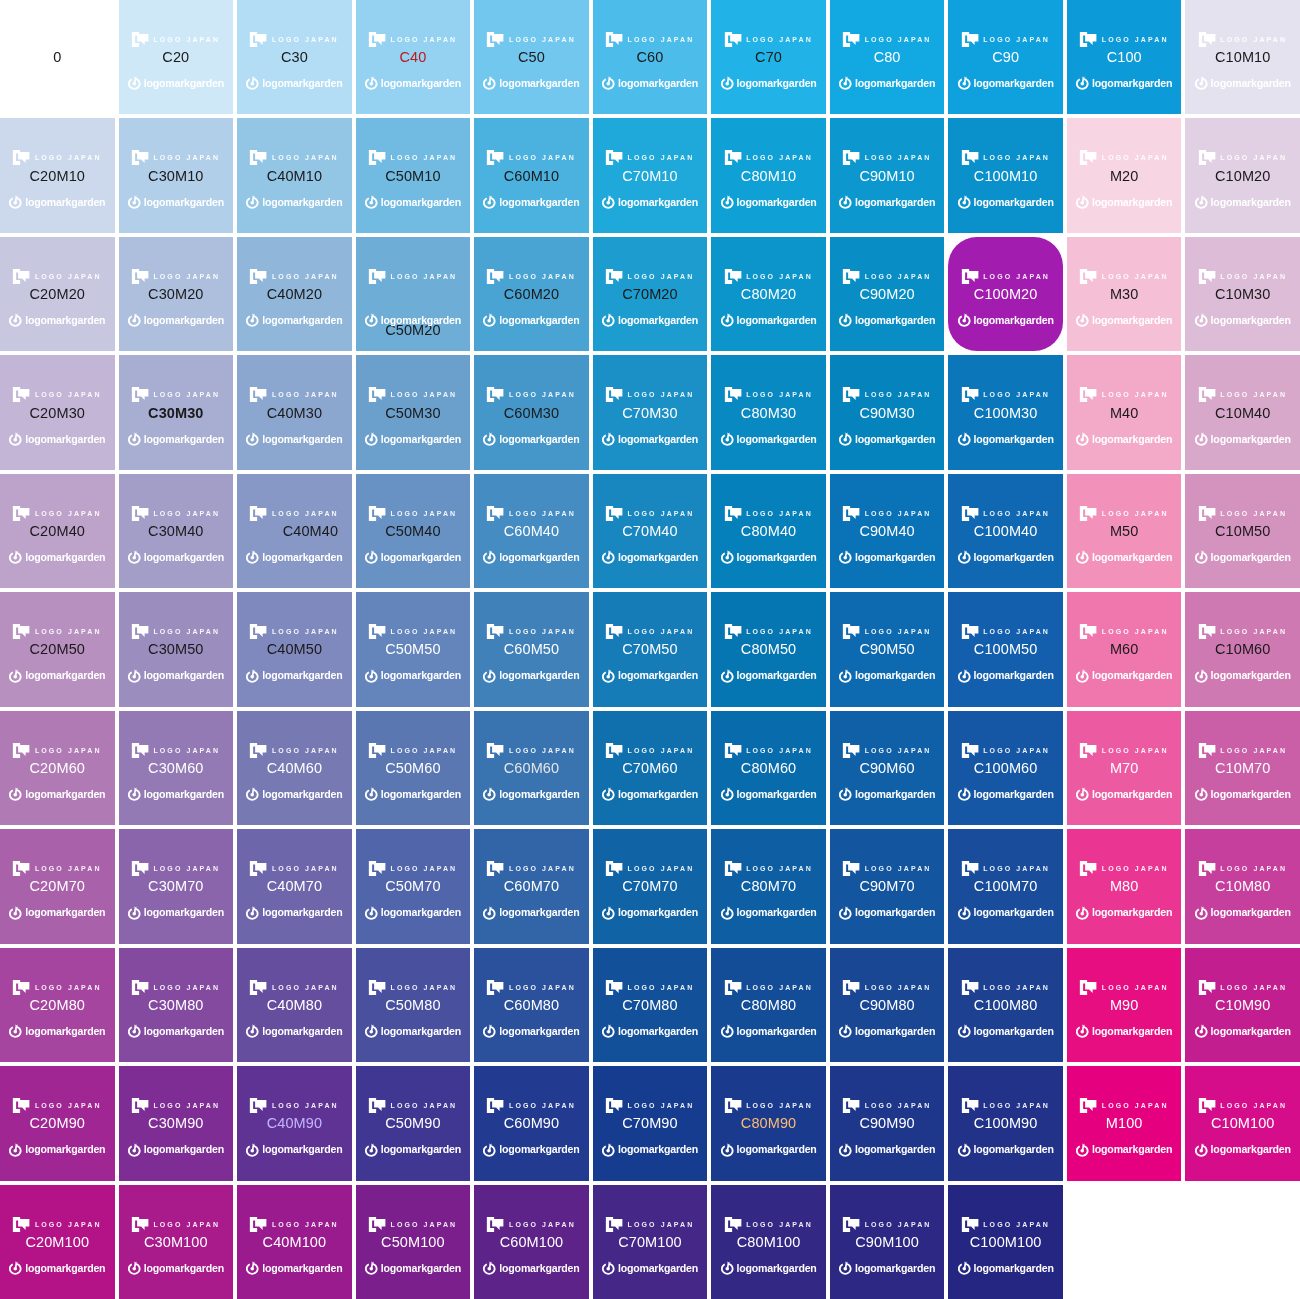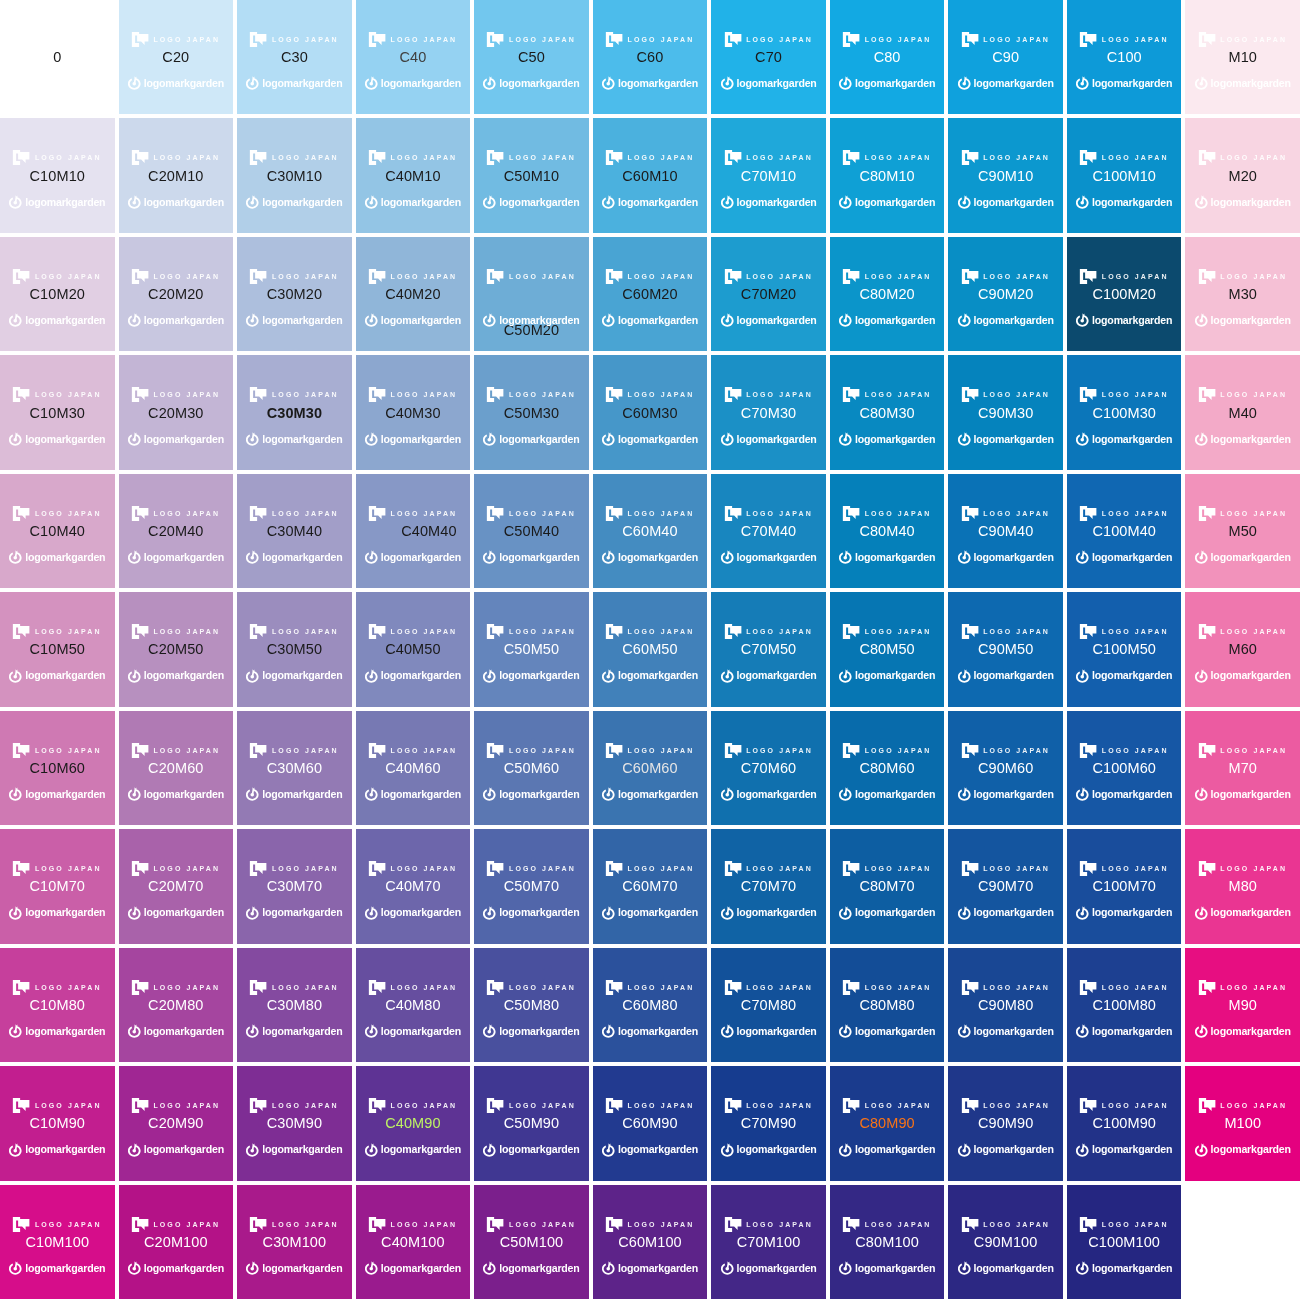--- a/index.html
+++ b/index.html
@@ -155,21 +155,21 @@
       </div>
     </div>
     <div class="swatch" style="background: rgb(149, 210, 242);">
       <div class="logo-japan">
         <svg viewBox="0 0 34 30" class="lj-mark">
           <path fill="#ffffff" d="M0 0 H15 V7 H7 V22 H15 V30 H0 Z"></path>
           <path fill="#ffffff" d="M11 4 H34 V19 H26 V26 L19 19 H11 Z"></path>
         </svg>
         <span class="lj-text">LOGO JAPAN</span>
       </div>
-      <div class="code" style="color: #404040;">C40</div>
+      <div class="code" style="color: #b91c1c;">C40</div>
       <div class="lmg">
         <svg viewBox="0 0 26 28" class="lmg-mark">
           <path fill="#ffffff" d="M13.2 0.5 L15.1 3.2 L17.4 1.1 L16.8 4.6 C21.9 6.2 25.4 10.4 25.4 15.6 C25.4 22.1 19.7 27.4 12.7 27.4 C5.7 27.4 0 22.1 0 15.6 C0 10.9 2.9 6.9 7.2 5.1 L8.6 8.6 C5.6 9.9 3.7 12.5 3.7 15.6 C3.7 20.1 7.8 23.8 12.7 23.8 C17.6 23.8 21.7 20.1 21.7 15.6 C21.7 12.2 19.4 9.3 16.1 8.2 L14.6 16.9 L11.1 16.9 L13.2 5.0 Z"></path>
           <circle fill="#ffffff" cx="12.7" cy="15.4" r="3.6"></circle>
         </svg>
         <span class="lmg-text sans">logomarkgarden</span>
       </div>
     </div>
     <div class="swatch" style="background: rgb(114, 199, 238);">
       <div class="logo-japan">
@@ -266,37 +266,20 @@
       </div>
       <div class="code" style="color: rgb(255, 255, 255);">C100</div>
       <div class="lmg">
         <svg viewBox="0 0 26 28" class="lmg-mark">
           <path fill="#ffffff" d="M13.2 0.5 L15.1 3.2 L17.4 1.1 L16.8 4.6 C21.9 6.2 25.4 10.4 25.4 15.6 C25.4 22.1 19.7 27.4 12.7 27.4 C5.7 27.4 0 22.1 0 15.6 C0 10.9 2.9 6.9 7.2 5.1 L8.6 8.6 C5.6 9.9 3.7 12.5 3.7 15.6 C3.7 20.1 7.8 23.8 12.7 23.8 C17.6 23.8 21.7 20.1 21.7 15.6 C21.7 12.2 19.4 9.3 16.1 8.2 L14.6 16.9 L11.1 16.9 L13.2 5.0 Z"></path>
           <circle fill="#ffffff" cx="12.7" cy="15.4" r="3.6"></circle>
         </svg>
         <span class="lmg-text sans">logomarkgarden</span>
       </div>
     </div>
-    <div class="swatch" style="background: rgb(251, 233, 239);">
-      <div class="logo-japan">
-        <svg viewBox="0 0 34 30" class="lj-mark">
-          <path fill="#ffffff" d="M0 0 H15 V7 H7 V22 H15 V30 H0 Z"></path>
-          <path fill="#ffffff" d="M11 4 H34 V19 H26 V26 L19 19 H11 Z"></path>
-        </svg>
-        <span class="lj-text">LOGO JAPAN</span>
-      </div>
-      <div class="code" style="color: rgb(26, 26, 26);">M10</div>
-      <div class="lmg">
-        <svg viewBox="0 0 26 28" class="lmg-mark">
-          <path fill="#ffffff" d="M13.2 0.5 L15.1 3.2 L17.4 1.1 L16.8 4.6 C21.9 6.2 25.4 10.4 25.4 15.6 C25.4 22.1 19.7 27.4 12.7 27.4 C5.7 27.4 0 22.1 0 15.6 C0 10.9 2.9 6.9 7.2 5.1 L8.6 8.6 C5.6 9.9 3.7 12.5 3.7 15.6 C3.7 20.1 7.8 23.8 12.7 23.8 C17.6 23.8 21.7 20.1 21.7 15.6 C21.7 12.2 19.4 9.3 16.1 8.2 L14.6 16.9 L11.1 16.9 L13.2 5.0 Z"></path>
-          <circle fill="#ffffff" cx="12.7" cy="15.4" r="3.6"></circle>
-        </svg>
-        <span class="lmg-text sans">logomarkgarden</span>
-      </div>
-    </div>
     <div class="swatch" style="background: rgb(229, 226, 240);">
       <div class="logo-japan">
         <svg viewBox="0 0 34 30" class="lj-mark">
           <path fill="#ffffff" d="M0 0 H15 V7 H7 V22 H15 V30 H0 Z"></path>
           <path fill="#ffffff" d="M11 4 H34 V19 H26 V26 L19 19 H11 Z"></path>
         </svg>
         <span class="lj-text">LOGO JAPAN</span>
       </div>
       <div class="code" style="color: rgb(26, 26, 26);">C10M10</div>
       <div class="lmg">
@@ -623,21 +606,21 @@
       </div>
       <div class="code" style="color: rgb(255, 255, 255);">C90M20</div>
       <div class="lmg">
         <svg viewBox="0 0 26 28" class="lmg-mark">
           <path fill="#ffffff" d="M13.2 0.5 L15.1 3.2 L17.4 1.1 L16.8 4.6 C21.9 6.2 25.4 10.4 25.4 15.6 C25.4 22.1 19.7 27.4 12.7 27.4 C5.7 27.4 0 22.1 0 15.6 C0 10.9 2.9 6.9 7.2 5.1 L8.6 8.6 C5.6 9.9 3.7 12.5 3.7 15.6 C3.7 20.1 7.8 23.8 12.7 23.8 C17.6 23.8 21.7 20.1 21.7 15.6 C21.7 12.2 19.4 9.3 16.1 8.2 L14.6 16.9 L11.1 16.9 L13.2 5.0 Z"></path>
           <circle fill="#ffffff" cx="12.7" cy="15.4" r="3.6"></circle>
         </svg>
         <span class="lmg-text sans">logomarkgarden</span>
       </div>
     </div>
-    <div class="swatch" style="background: #0c4a6e;">
+    <div class="swatch" style="background: #a21caf; border-radius: 29px;">
       <div class="logo-japan">
         <svg viewBox="0 0 34 30" class="lj-mark">
           <path fill="#ffffff" d="M0 0 H15 V7 H7 V22 H15 V30 H0 Z"></path>
           <path fill="#ffffff" d="M11 4 H34 V19 H26 V26 L19 19 H11 Z"></path>
         </svg>
         <span class="lj-text">LOGO JAPAN</span>
       </div>
       <div class="code" style="color: rgb(255, 255, 255);">C100M20</div>
       <div class="lmg">
         <svg viewBox="0 0 26 28" class="lmg-mark">
@@ -1838,21 +1821,21 @@
       </div>
     </div>
     <div class="swatch" style="background: rgb(94, 51, 148);">
       <div class="logo-japan">
         <svg viewBox="0 0 34 30" class="lj-mark">
           <path fill="#ffffff" d="M0 0 H15 V7 H7 V22 H15 V30 H0 Z"></path>
           <path fill="#ffffff" d="M11 4 H34 V19 H26 V26 L19 19 H11 Z"></path>
         </svg>
         <span class="lj-text">LOGO JAPAN</span>
       </div>
-      <div class="code" style="color: #bef264;">C40M90</div>
+      <div class="code" style="color: #c4b5fd;">C40M90</div>
       <div class="lmg">
         <svg viewBox="0 0 26 28" class="lmg-mark">
           <path fill="#ffffff" d="M13.2 0.5 L15.1 3.2 L17.4 1.1 L16.8 4.6 C21.9 6.2 25.4 10.4 25.4 15.6 C25.4 22.1 19.7 27.4 12.7 27.4 C5.7 27.4 0 22.1 0 15.6 C0 10.9 2.9 6.9 7.2 5.1 L8.6 8.6 C5.6 9.9 3.7 12.5 3.7 15.6 C3.7 20.1 7.8 23.8 12.7 23.8 C17.6 23.8 21.7 20.1 21.7 15.6 C21.7 12.2 19.4 9.3 16.1 8.2 L14.6 16.9 L11.1 16.9 L13.2 5.0 Z"></path>
           <circle fill="#ffffff" cx="12.7" cy="15.4" r="3.6"></circle>
         </svg>
         <span class="lmg-text sans">logomarkgarden</span>
       </div>
     </div>
     <div class="swatch" style="background: rgb(64, 55, 146);">
       <div class="logo-japan">
@@ -1906,21 +1889,21 @@
       </div>
     </div>
     <div class="swatch" style="background: rgb(26, 59, 141);">
       <div class="logo-japan">
         <svg viewBox="0 0 34 30" class="lj-mark">
           <path fill="#ffffff" d="M0 0 H15 V7 H7 V22 H15 V30 H0 Z"></path>
           <path fill="#ffffff" d="M11 4 H34 V19 H26 V26 L19 19 H11 Z"></path>
         </svg>
         <span class="lj-text">LOGO JAPAN</span>
       </div>
-      <div class="code" style="color: #f97316;">C80M90</div>
+      <div class="code" style="color: #fdba74;">C80M90</div>
       <div class="lmg">
         <svg viewBox="0 0 26 28" class="lmg-mark">
           <path fill="#ffffff" d="M13.2 0.5 L15.1 3.2 L17.4 1.1 L16.8 4.6 C21.9 6.2 25.4 10.4 25.4 15.6 C25.4 22.1 19.7 27.4 12.7 27.4 C5.7 27.4 0 22.1 0 15.6 C0 10.9 2.9 6.9 7.2 5.1 L8.6 8.6 C5.6 9.9 3.7 12.5 3.7 15.6 C3.7 20.1 7.8 23.8 12.7 23.8 C17.6 23.8 21.7 20.1 21.7 15.6 C21.7 12.2 19.4 9.3 16.1 8.2 L14.6 16.9 L11.1 16.9 L13.2 5.0 Z"></path>
           <circle fill="#ffffff" cx="12.7" cy="15.4" r="3.6"></circle>
         </svg>
         <span class="lmg-text sans">logomarkgarden</span>
       </div>
     </div>
     <div class="swatch" style="background: rgb(31, 55, 138);">
       <div class="logo-japan">

